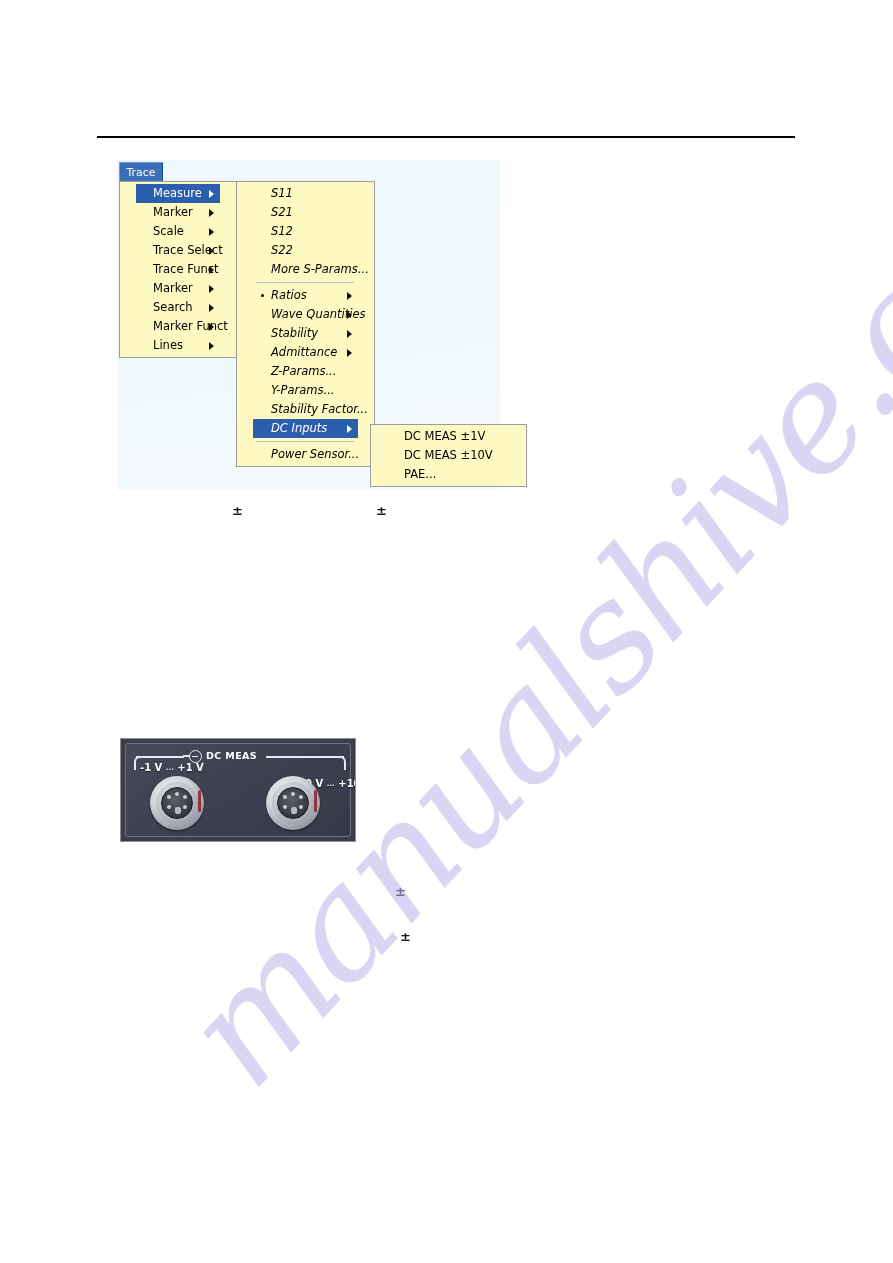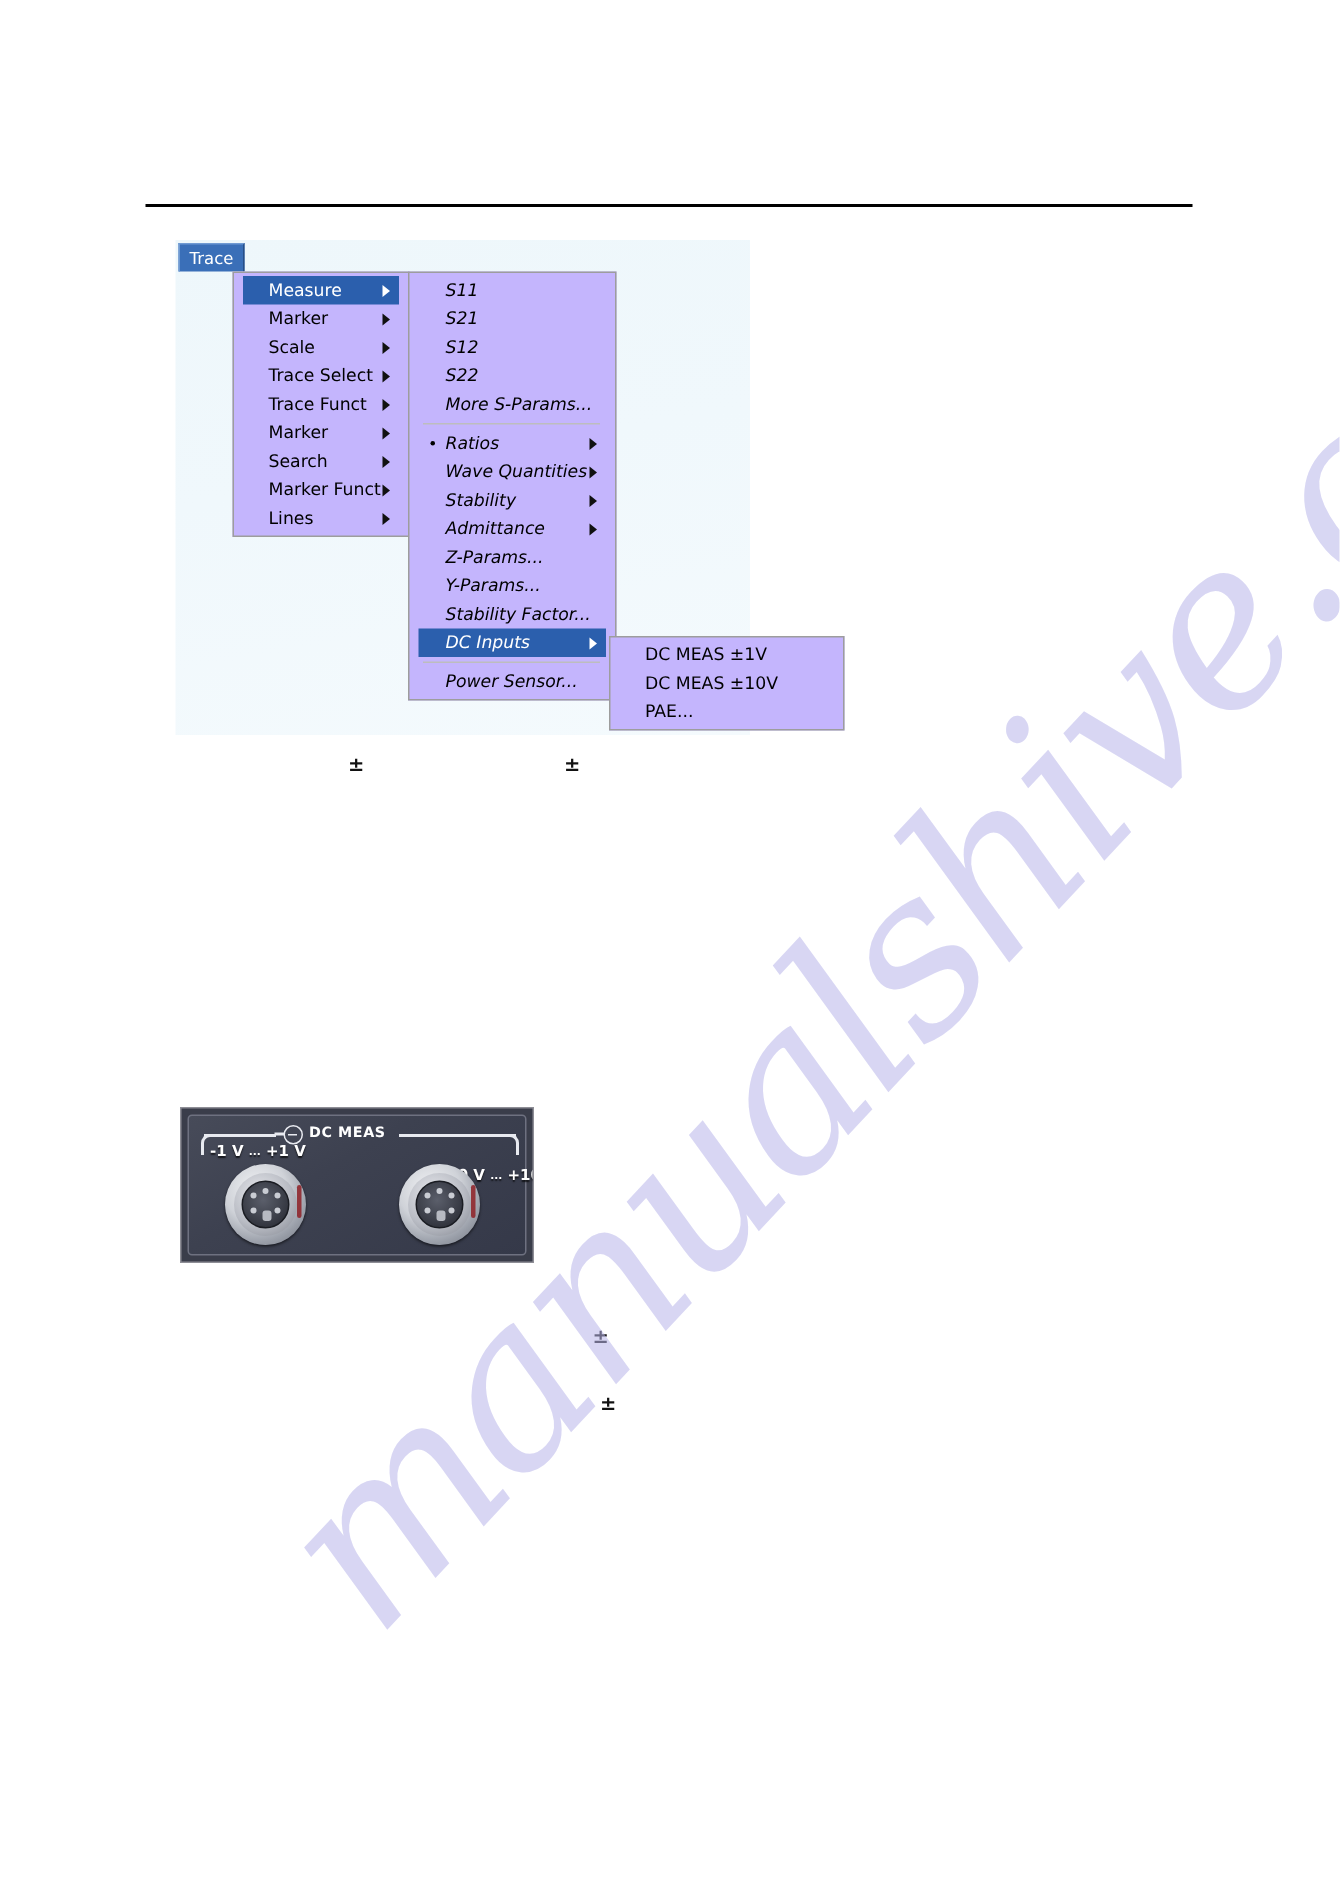--- a/index.html
+++ b/index.html
@@ -84,26 +84,25 @@
   .trace-tab span {
     color: #ffffff;
     font-size: 11px;
     line-height: 11px;
     font-family: "DejaVu Sans", sans-serif;
   }
 
   
   .menu {
     position: absolute;
-    background: #c4b5fd;
+    background: #fef9c3;
     border: 1px solid #9d9d9d;
     box-sizing: border-box;
     z-index: 20;
-    padding: 2px 6px;
-    margin-left: 36px;
+    padding: 2px 16px;
   }
   .menu-l1 {
     left: 119px;
     top: 181px;
     width: 118px;
   }
   .menu-l2 {
     left: 236px;
     top: 181px;
     width: 139px;

